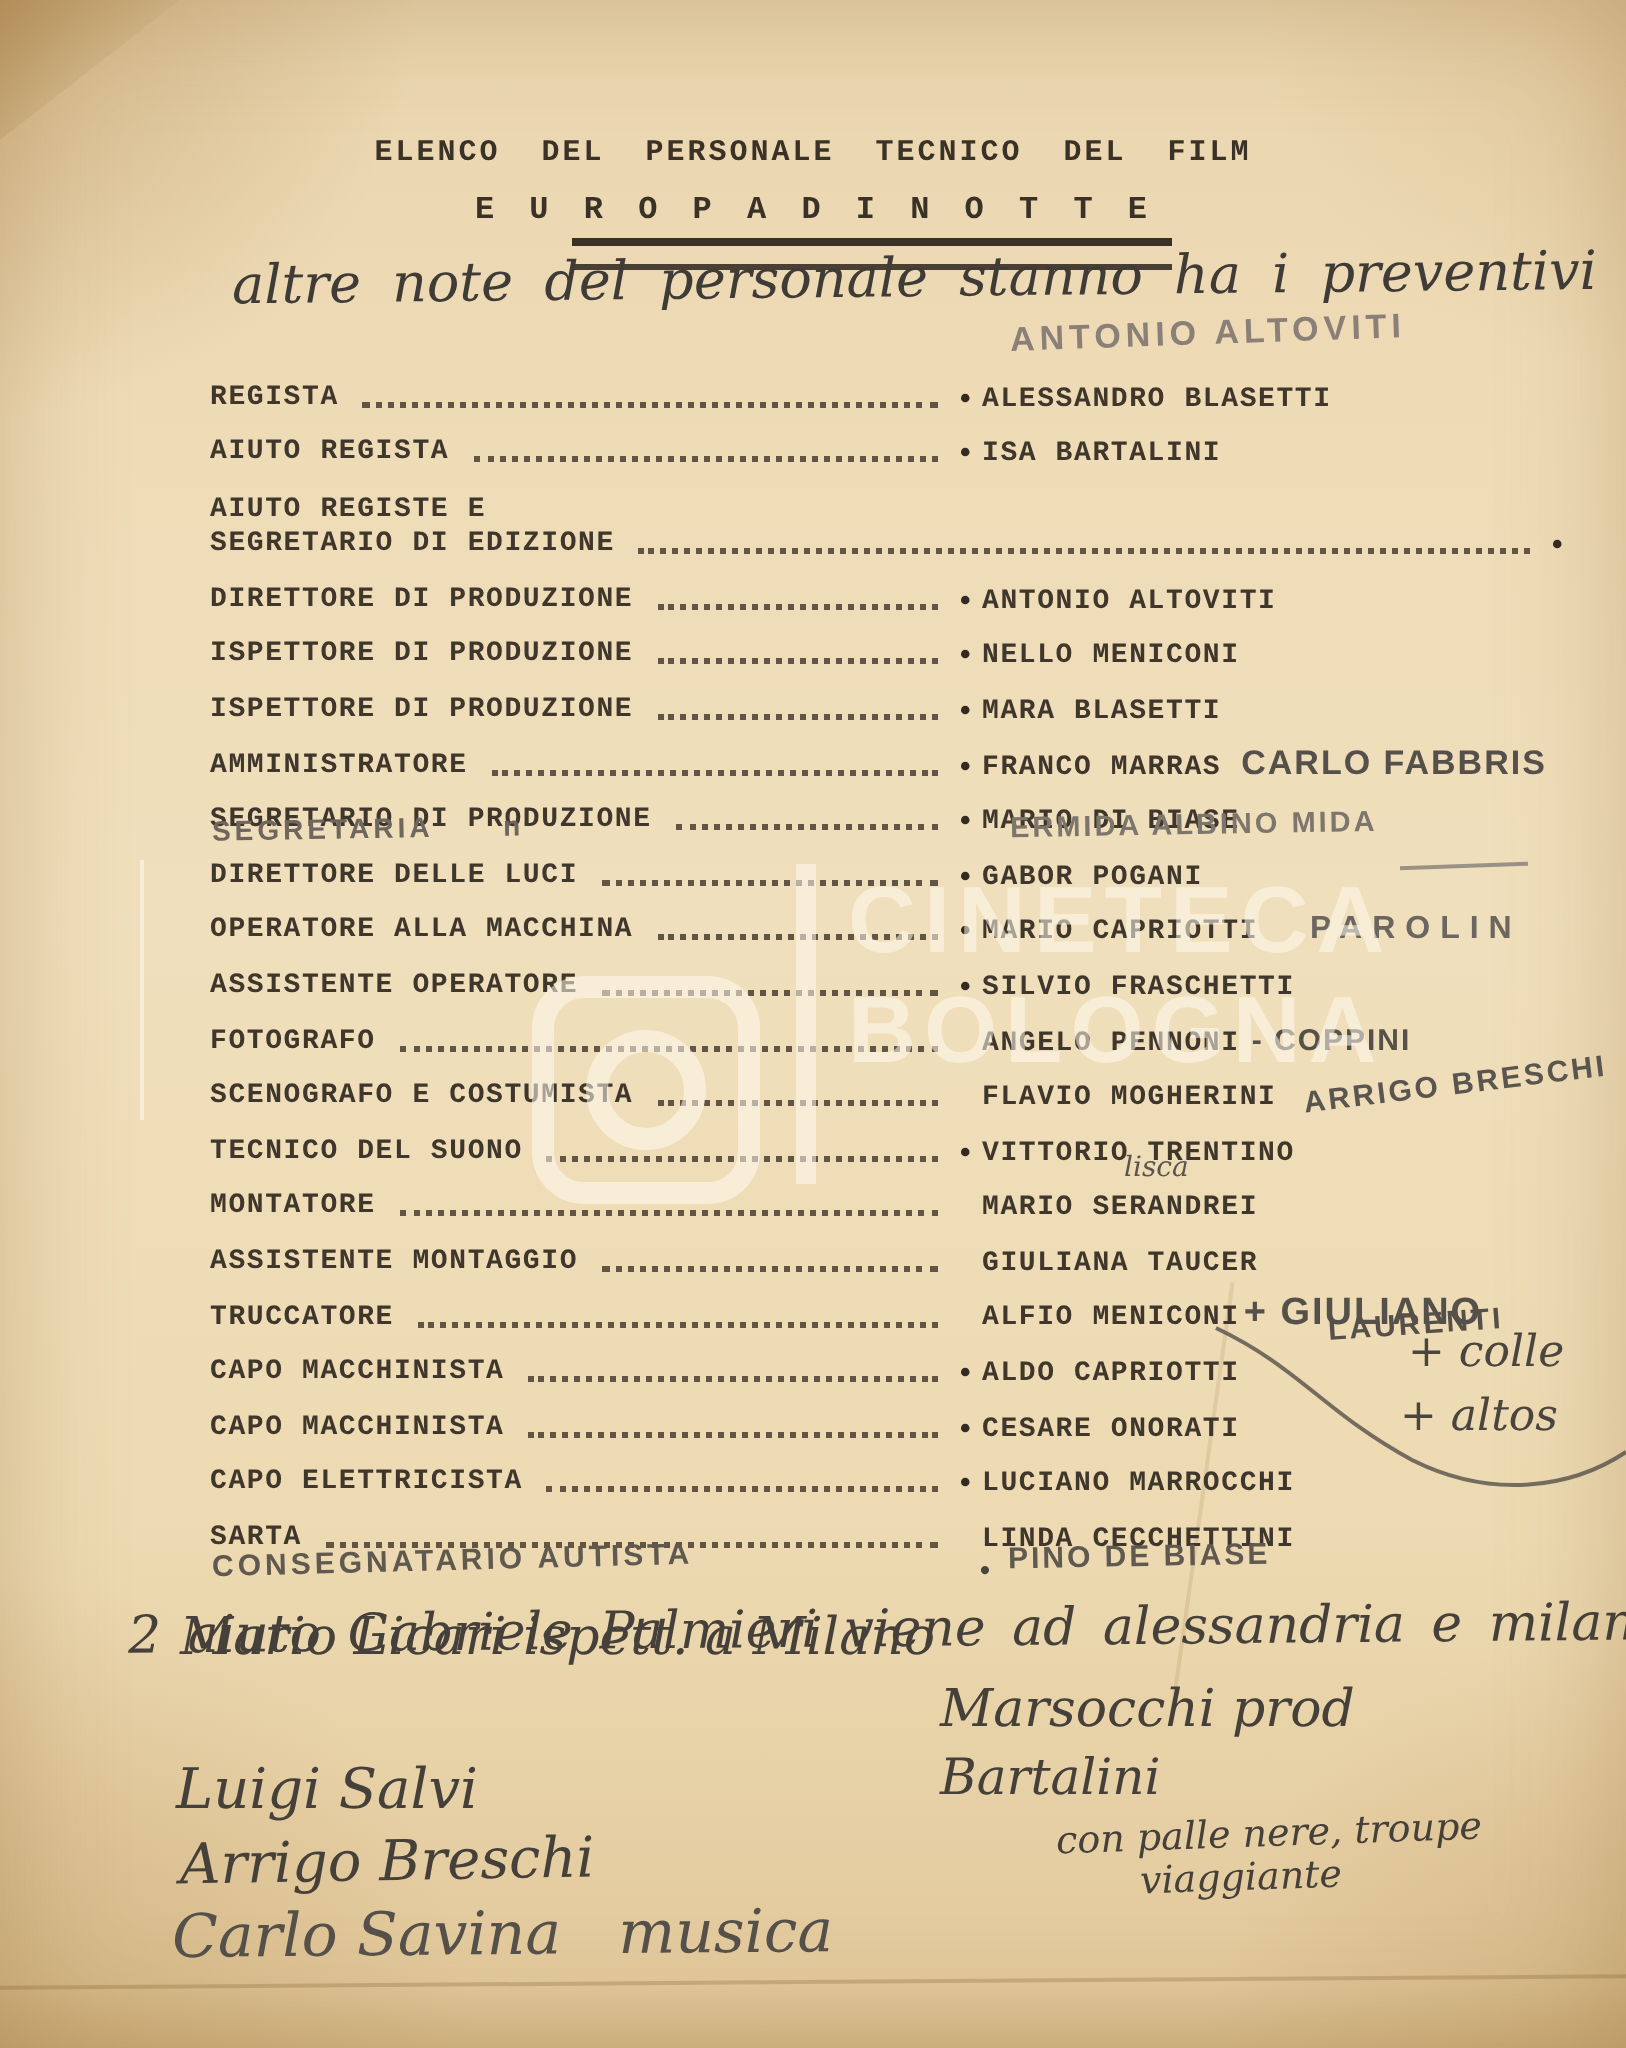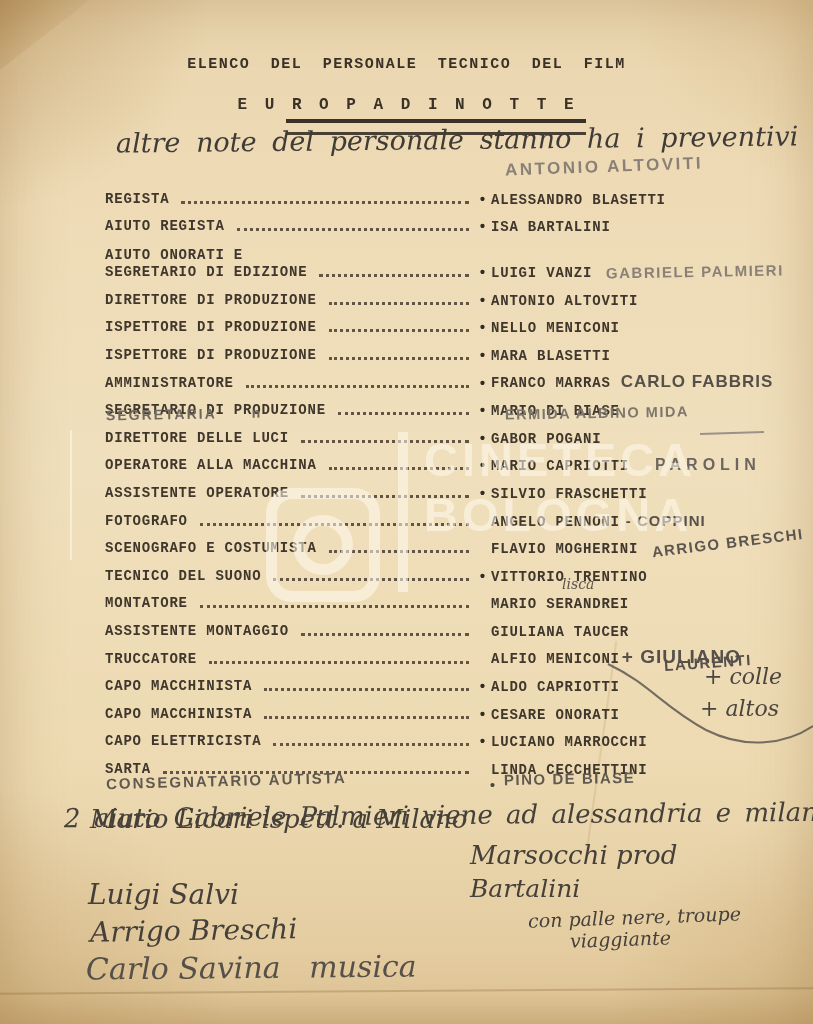--- a/index.html
+++ b/index.html
@@ -9,21 +9,21 @@
     background:
       radial-gradient(circle at 0% 0%, rgba(168,126,66,.38), rgba(168,126,66,0) 16%),
       radial-gradient(circle at 100% 0%, rgba(190,150,90,.25), rgba(190,150,90,0) 14%),
       radial-gradient(circle at 0% 100%, rgba(170,130,70,.30), rgba(170,130,70,0) 18%),
       radial-gradient(circle at 100% 100%, rgba(170,130,70,.28), rgba(170,130,70,0) 16%),
       linear-gradient(180deg, #e9d5ae 0%, #eedbb6 18%, #f0dfbc 45%, #eddab2 75%, #e2c99c 97%, #d8bc8c 100%);
     box-shadow: inset 0 0 60px rgba(150,110,55,.35);
   }
   .crease{position:absolute;pointer-events:none;}
   
-  .hdr-line1{position:absolute;top:56px;left:0;width:100%;text-align:center;
+  .hdr-line1{position:absolute;top:68px;left:0;width:100%;text-align:center;
     font-size:15px;font-weight:bold;letter-spacing:1.5px;word-spacing:10px;color:#3a3127;}
   .hdr-line2{position:absolute;top:96px;left:0;width:100%;text-align:center;
     font-size:16px;font-weight:bold;letter-spacing:2px;word-spacing:4px;color:#3a3127;}
   .hdr-underline{position:absolute;top:119px;left:286px;width:300px;height:9px;
     border-top:4px solid #3a3127;border-bottom:3px solid #4a3f33;}
   
   .hand-cursive{font-family:"DejaVu Serif", serif;font-style:italic;color:#45403a;}
   .hand-caps{font-family:"Liberation Sans", sans-serif;font-weight:600;color:#7d766d;}
   .top-note{position:absolute;top:124px;left:116px;width:690px;font-size:27px;
     word-spacing:7px;transform:rotate(-0.6deg);color:#3f3b36;white-space:nowrap;}
@@ -115,28 +115,25 @@
 
       </div>
       <div class="dots"></div>
       <div class="bullet">•</div>
       <div class="name-cell">
         <span class="name-text">ISA BARTALINI</span>
       </div>
     </div>
       <div class="crew-row double">
       <div class="role-cell">
-        <div class="role-line role-l1">AIUTO ONORATI E</div>
+        <div class="role-line role-l1">AIUTO REGISTE E</div>
         <div class="role-line role-l2">SEGRETARIO DI EDIZIONE</div>
       </div>
       <div class="dots"></div>
       <div class="bullet">•</div>
-      <div class="name-cell">
-        <span class="name-text">LUIGI VANZI</span><span class="row-note">GABRIELE PALMIERI</span>
-      </div>
     </div>
       <div class="crew-row">
       <div class="role-cell">
         <div class="role-line role-l1">DIRETTORE DI PRODUZIONE</div>
 
       </div>
       <div class="dots"></div>
       <div class="bullet">•</div>
       <div class="name-cell">
         <span class="name-text">ANTONIO ALTOVITI</span>

